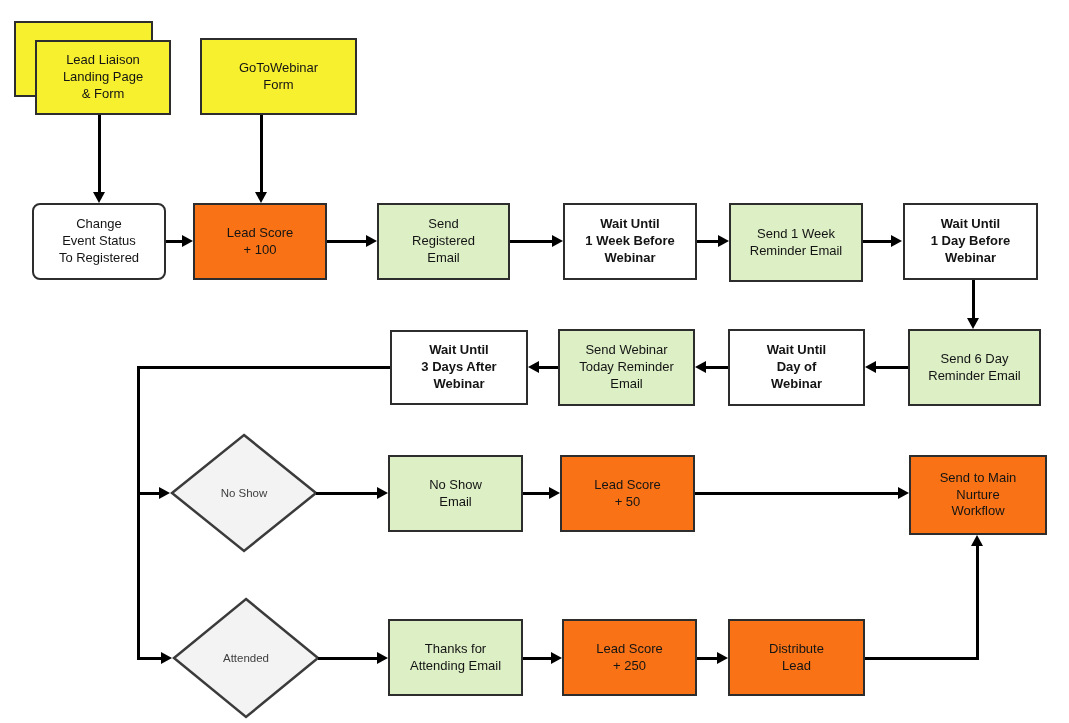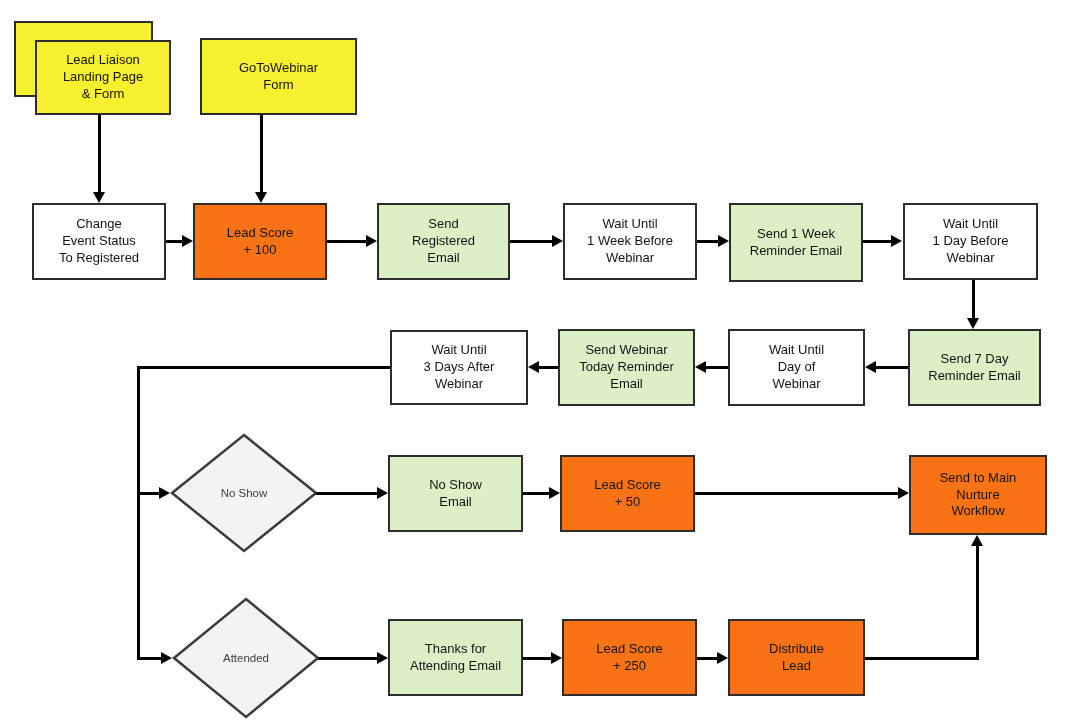--- a/index.html
+++ b/index.html
@@ -9,21 +9,21 @@
   }
   .node{
     position:absolute;display:flex;align-items:center;justify-content:center;
     text-align:center;box-sizing:border-box;border:2px solid #2d2d2d;
     font-size:13px;line-height:1.3;color:#141414;white-space:pre-line;
   }
   .fill-white{background:#ffffff;}
   .fill-blue{background:#f97316;}
   .fill-green{background:#DDEFC5;}
   .fill-yellow{background:#F7F02E;align-items:center;}
-  .bold{font-weight:normal;}
+  .bold{font-weight:bold;}
   .note-back{position:absolute;box-sizing:border-box;border:2px solid #2d2d2d;background:#F7F02E;}
   .diamond{position:absolute;display:flex;align-items:center;justify-content:center;text-align:center;}
   .diamond svg{position:absolute;left:0;top:0;width:100%;height:100%;}
   .dlabel{position:relative;font-size:11.5px;color:#3f3f3f;}
   .line{position:absolute;background:#000;}
   .arrow{position:absolute;width:0;height:0;border-style:solid;}
   .arrow-right{border-width:6px 0 6px 11px;border-color:transparent transparent transparent #000;}
   .arrow-left{border-width:6px 11px 6px 0;border-color:transparent #000 transparent transparent;}
   .arrow-down{border-width:11px 6px 0 6px;border-color:#000 transparent transparent transparent;}
   .arrow-up{border-width:0 6px 11px 6px;border-color:transparent transparent #000 transparent;}
@@ -37,21 +37,21 @@
   <div class="node fill-yellow" style="left:35px;top:40px;width:136px;height:75px;">
     <span>Lead Liaison
 Landing Page
 &amp; Form</span>
   </div>
   <div class="node fill-yellow" style="left:200px;top:38px;width:157px;height:77px;">
     <span>GoToWebinar
 Form</span>
   </div>
 
-  <div class="node fill-white" style="left:32px;top:203px;width:134px;height:77px;">
+  <div class="node fill-white" style="left:32px;top:203px;width:134px;height:77px;border-radius:8px;">
     <span>Change
 Event Status
 To Registered</span>
   </div>
   <div class="node fill-blue" style="left:193px;top:203px;width:134px;height:77px;">
     <span>Lead Score
 + 100</span>
   </div>
   <div class="node fill-green" style="left:377px;top:203px;width:133px;height:77px;">
     <span>Send
@@ -67,21 +67,21 @@
     <span>Send 1 Week
 Reminder Email</span>
   </div>
   <div class="node fill-white bold" style="left:903px;top:203px;width:135px;height:77px;">
     <span>Wait Until
 1 Day Before
 Webinar</span>
   </div>
 
   <div class="node fill-green" style="left:908px;top:329px;width:133px;height:77px;">
-    <span>Send 7 Day
+    <span>Send 6 Day
 Reminder Email</span>
   </div>
   <div class="node fill-white bold" style="left:728px;top:329px;width:137px;height:77px;">
     <span>Wait Until
 Day of
 Webinar</span>
   </div>
   <div class="node fill-green" style="left:558px;top:329px;width:137px;height:77px;align-items:center;">
     <span>Send Webinar
 Today Reminder

